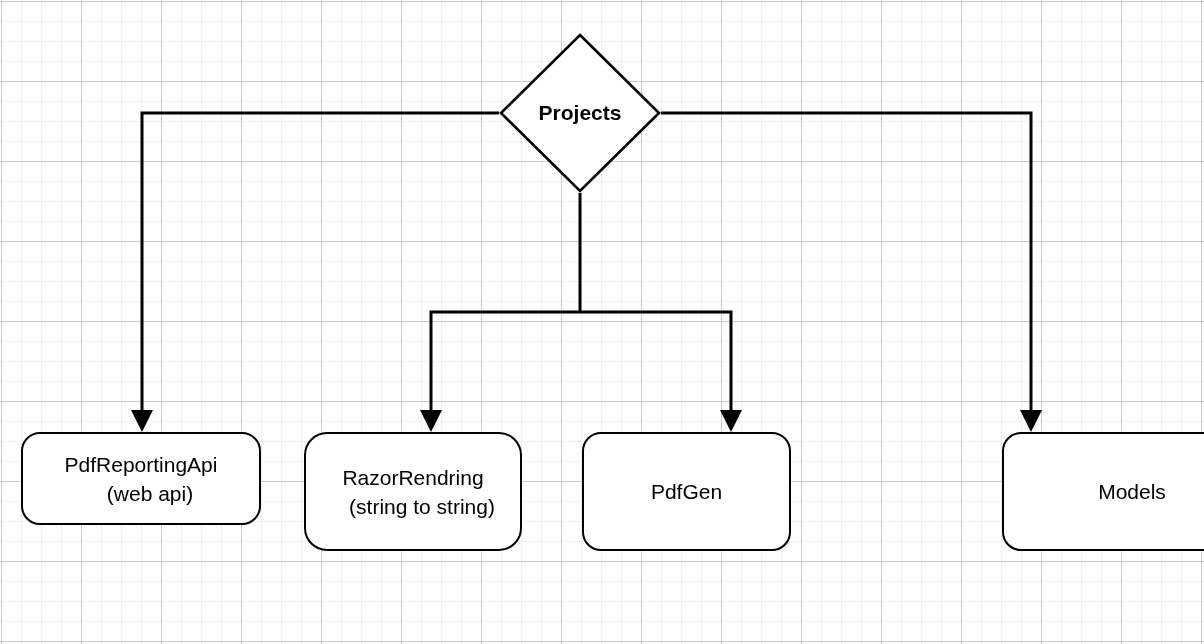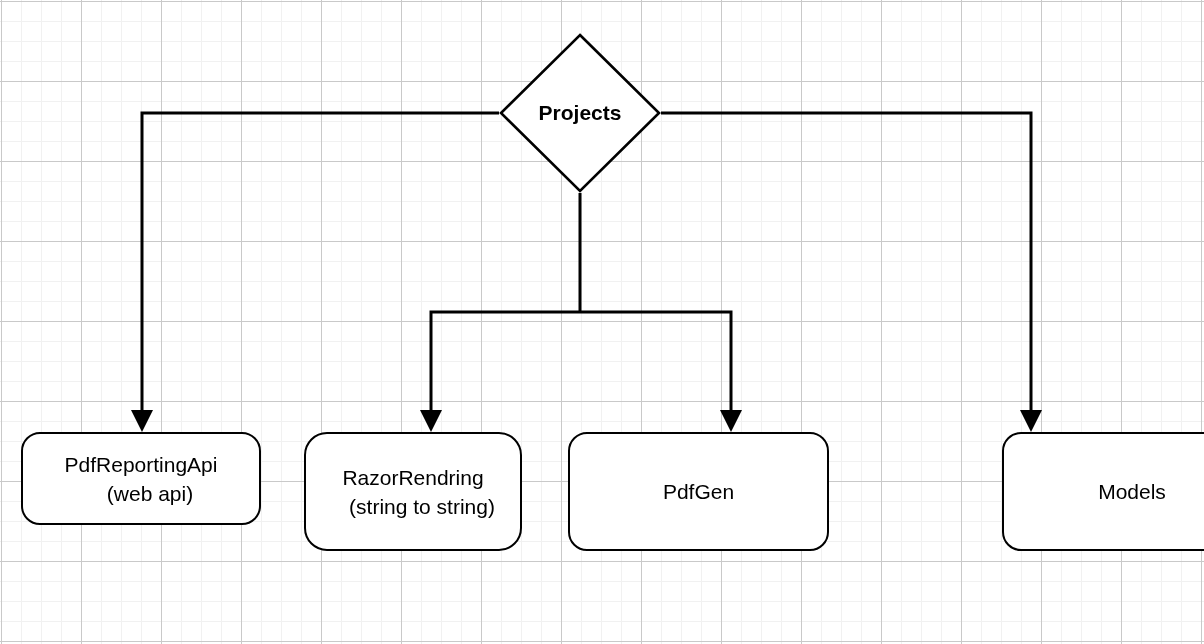--- a/index.html
+++ b/index.html
@@ -147,21 +147,21 @@
   <div class="node rounded" style="left:21px; top:432px; width:240px; height:93px;">
     <div class="node-line">PdfReportingApi</div>
     <div class="node-line bold">(web api)</div>
   </div>
 
   <div class="node rounded" style="left:304px; top:432px; width:218px; height:119px;border-radius:23px;">
     <div class="node-line">RazorRendring</div>
     <div class="node-line bold">(string to string)</div>
   </div>
 
-  <div class="node rounded" style="left:568px; top:432px; width:261px; height:119px;">
+  <div class="node rounded" style="left:582px; top:432px; width:209px; height:119px;">
     <div class="node-line">PdfGen</div>
   </div>
 
   <div class="node rounded" style="left:954px; top:432px; width:260px; height:119px;margin-left:48px;">
     <div class="node-line">Models</div>
   </div>
 
 </div>
 
 </body></html>

